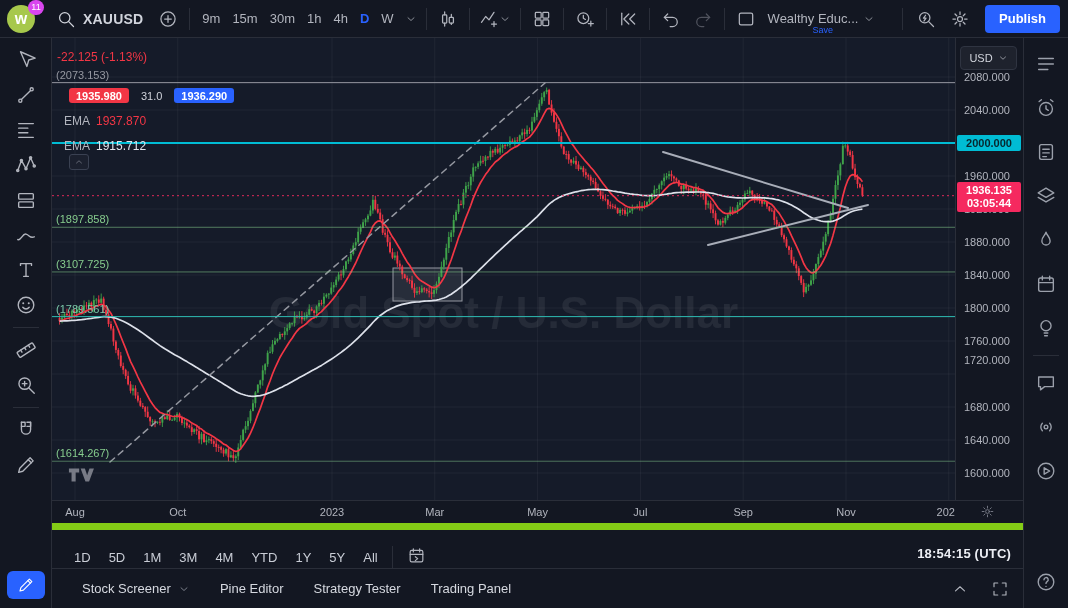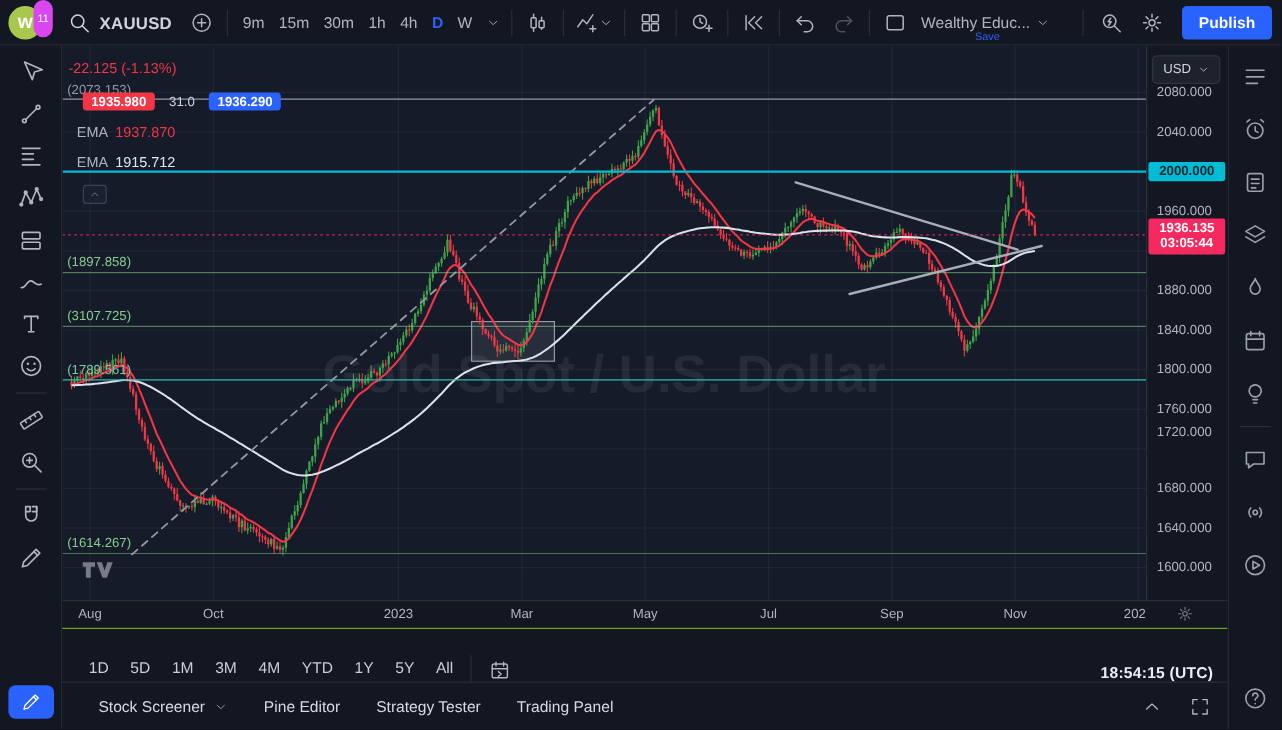--- a/index.html
+++ b/index.html
@@ -2,21 +2,21 @@
 <html><head>
 <meta charset="utf-8">
 <style>
 *{box-sizing:border-box;margin:0;padding:0}
 html,body{background:#0d1117}
 .app{position:relative;width:1068px;height:608px;background:#131722;font-family:"Liberation Sans",sans-serif;color:#d1d4dc;overflow:hidden;user-select:none}
 
 .topbar{display:flex;align-items:center;height:38px;padding:0 8px 0 6px;border-bottom:1px solid #2a2e39;background:#131722;gap:2px}
 .avatar{position:relative;width:36px;height:30px;margin-right:4px;cursor:pointer}
 .avatar-circle{position:absolute;left:1px;top:1px;width:28px;height:28px;border-radius:50%;background:#a7c84c;color:#fff;font-weight:700;font-size:16px;display:flex;align-items:center;justify-content:center}
-.notif{position:absolute;right:-2px;top:-4px;min-width:16px;height:31px;border-radius:8px;background:#d946ef;color:#fff;font-size:9px;font-weight:400;display:flex;align-items:center;justify-content:center;padding:0 3px}
+.notif{position:absolute;right:-2px;top:-4px;min-width:16px;height:15px;border-radius:8px;background:#d946ef;color:#fff;font-size:9px;font-weight:400;display:flex;align-items:center;justify-content:center;padding:0 3px}
 .symbol-search{display:flex;align-items:center;gap:7px;padding:4px 8px;border-radius:4px;cursor:pointer}
 .symbol-name{font-size:14px;font-weight:700;color:#d1d4dc;letter-spacing:.2px}
 .iconbtn{background:none;border:none;color:#b2b5be;width:30px;height:30px;border-radius:4px;display:flex;align-items:center;justify-content:center;cursor:pointer;padding:0;font-family:inherit}
 .iconbtn.wide{width:auto;padding:0 3px}
 .iconbtn.dim{color:#50535e}
 .ic{display:flex}
 .ic svg{width:20px;height:20px;display:block}
 .ic.small svg{width:12px;height:12px}
 .vsep{width:1px;height:22px;background:#2a2e39;margin:0 4px;flex:none}
 .tf-row{display:flex;align-items:center}
@@ -35,21 +35,21 @@
 .tool-active{margin-top:auto;width:38px;height:28px;background:#2962ff;color:#fff;border-radius:6px;display:flex;align-items:center;justify-content:center;cursor:pointer}
 .tool-active svg{width:18px;height:18px}
 .center-col{width:971px;display:flex;flex-direction:column}
 .chart-row{display:flex;height:462px}
 
 .pane{position:relative;width:903px;height:462px;background:#151b29;overflow:hidden;cursor:crosshair}
 #chart-svg{position:absolute;inset:0;z-index:1}
 .watermark{position:absolute;left:0;right:0;top:250px;text-align:center;font-size:44px;font-weight:700;color:rgba(255,255,255,.07);pointer-events:none;white-space:nowrap;z-index:0}
 .legend{position:absolute;left:5px;top:12px;z-index:3;font-size:12px}
 .change-line{color:#f23645;font-size:12px}
-.badge-row{display:flex;align-items:center;gap:12px;margin:13px 0 0 12px}
+.badge-row{display:flex;align-items:center;gap:12px;margin:24px 0 0 12px}
 .pill{font-size:11px;color:#fff;padding:1.5px 7px;border-radius:3px;font-weight:600}
 .pill.red{background:#f23645}
 .pill.blue{background:#2962ff}
 .bars-count{color:#d1d4dc;font-size:11px}
 .ema-row{margin-top:11px;font-size:12px;color:#b2b5be;margin-left:7px}
 .ema-row .val{margin-left:6px}
 .ema1 .val{color:#f23645}
 .ema2 .val{color:#e3e6ed}
 .collapse-box{position:absolute;left:17px;top:116px;width:20px;height:16px;border:1px solid #3a4152;border-radius:3px;background:#1b202e;color:#8b8f9b;display:flex;align-items:center;justify-content:center;z-index:3;cursor:pointer}
 .collapse-box svg{width:10px;height:10px}
@@ -64,21 +64,21 @@
 .axis-badge{position:absolute;left:1px;right:2px;text-align:center;border-radius:2px;z-index:2;font-weight:600}
 .badge-teal{height:16px;line-height:16px;font-size:11px;color:#07262d}
 .badge-current{color:#fff;font-size:11px;padding:2px 0;line-height:13px}
 
 .time-axis{position:relative;height:23px;border-top:1px solid #2a2e39;background:#131722;font-size:11px;color:#b2b5be}
 .ta-clip{position:absolute;left:0;top:0;width:903px;height:100%;overflow:hidden}
 .ta-label{position:absolute;top:5px;transform:translateX(-50%)}
 .ta-gear{position:absolute;left:928px;top:3px;color:#787b86;cursor:pointer}
 .ta-gear svg{width:15px;height:15px}
 
-.range-bar{display:flex;align-items:flex-end;height:45px;border-top:1px solid #84cc16;padding:16px 12px 0 14px;gap:2px;background:#131722}
+.range-bar{display:flex;align-items:flex-start;height:45px;border-top:7px solid #84cc16;padding:16px 12px 0 14px;gap:2px;background:#131722}
 .range-item{font-size:13px;color:#c9cdd6;padding:4px 8px;border-radius:4px;cursor:pointer}
 .range-cal{color:#b2b5be;margin-left:8px;display:flex;cursor:pointer}
 .range-cal svg{width:19px;height:19px}
 .range-clock{margin-left:auto;font-size:13px;font-weight:700;color:#eceef4;letter-spacing:.2px}
 
 .bottom-tabs{display:flex;align-items:center;height:40px;border-top:1px solid #2a2e39;padding:0 14px 0 20px;gap:10px;background:#131722}
 .btab{font-size:13px;color:#d6d9e0;padding:6px 10px;cursor:pointer;display:flex;align-items:center;gap:7px;white-space:nowrap}
 .btab svg{width:12px;height:12px;color:#9ba0ab}
 .bt-icons{margin-left:auto;display:flex;gap:22px;color:#b2b5be}
 .bt-icons .ic{cursor:pointer}

